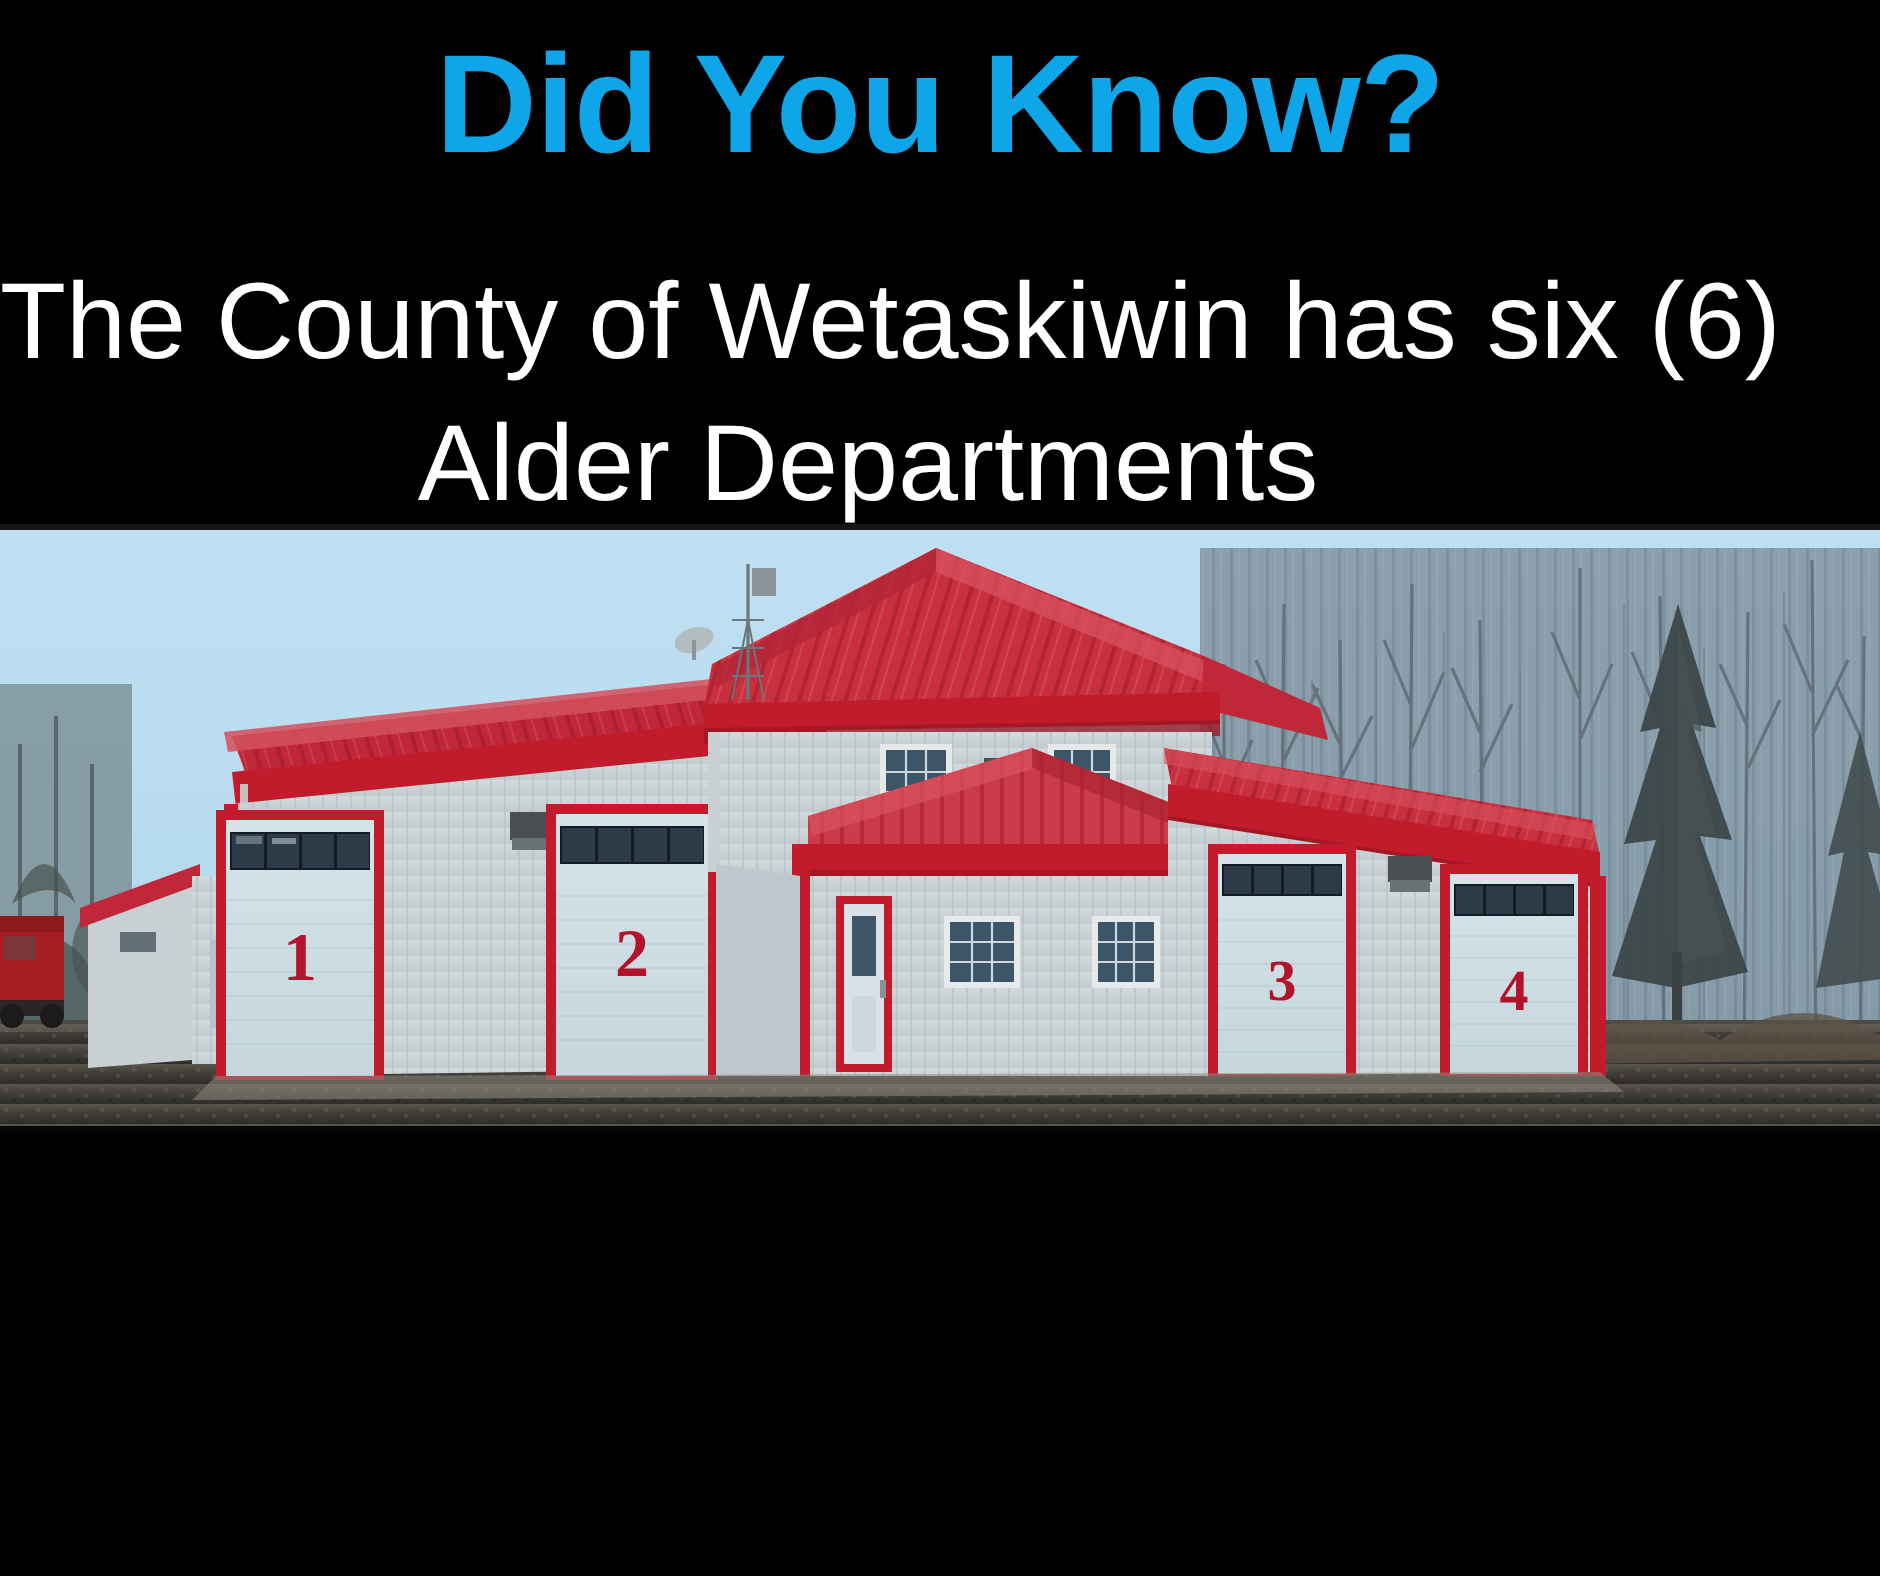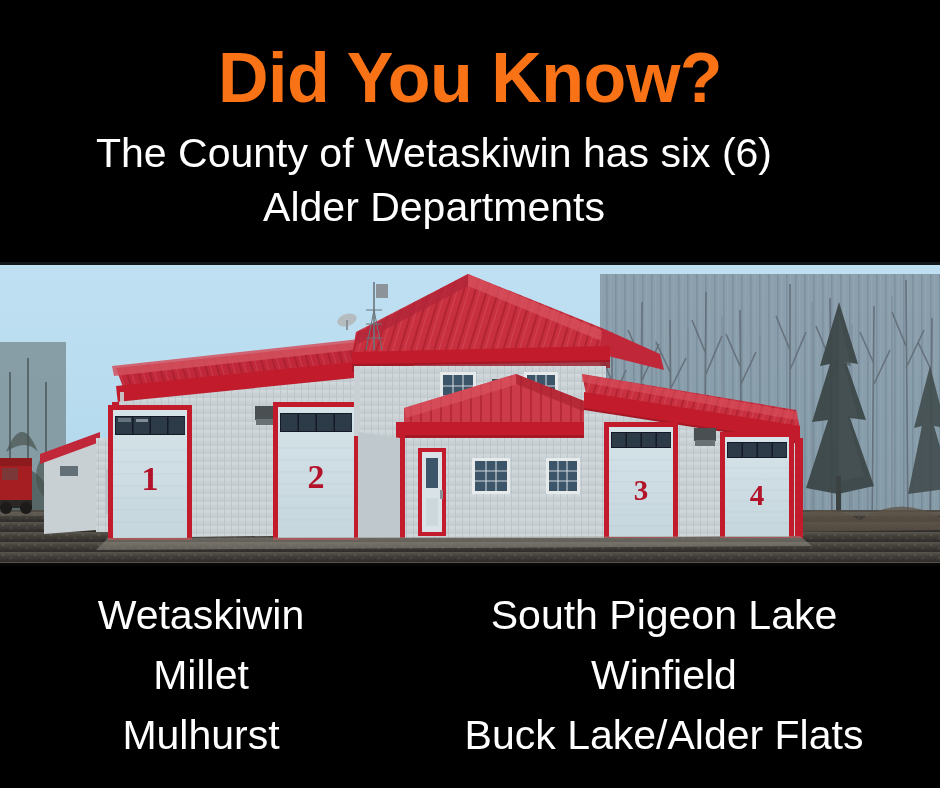--- a/index.html
+++ b/index.html
@@ -15,33 +15,32 @@
   }
 
   
   #top-band{
     position:absolute;left:0;top:0;width:940px;height:262px;
     background:#000000;
   }
   #headline{
     position:absolute;left:0;top:16px;width:940px;
     text-align:center;
-    color:#f97316;
+    color:#0ea5e9;
     font-size:70px;
     font-weight:bold;
     letter-spacing:-0.5px;
     line-height:1.05;
     white-space:nowrap;
-    margin-top:26px;
   }
   #subtitle{
     position:absolute;left:0;top:126px;width:868px;
     text-align:center;
     color:#ffffff;
-    font-size:41px;
+    font-size:54px;
     font-weight:400;
     line-height:1.32;
   }
   #subtitle .sl{display:block;white-space:nowrap;}
 
   
   #photo{
     position:absolute;left:0;top:262px;width:940px;height:304px;
     overflow:hidden;
     background:#b9dcef;
@@ -395,27 +394,14 @@
         </g>
 
         <path d="M108 276 L800 274 L812 284 L96 288 Z" fill="#8e8b82" opacity="0.55"></path>
 
         <rect x="0" y="0" width="940" height="3" fill="#000" opacity="0.9"></rect>
         <rect x="0" y="301" width="940" height="3" fill="#000" opacity="0.9"></rect>
       </g>
     </svg>
   </div>
 
-  <div id="bottom-band">
-    <div id="col-left" class="dept-col">
-      <span class="dl">Wetaskiwin</span>
-      <span class="dl">Millet</span>
-      <span class="dl">Mulhurst</span>
-    </div>
-
-    <div id="col-right" class="dept-col">
-      <span class="dl">South Pigeon Lake</span>
-      <span class="dl">Winfield</span>
-      <span class="dl">Buck Lake/Alder Flats</span>
-    </div>
-  </div>
 
 </div>
 
 </body></html>

